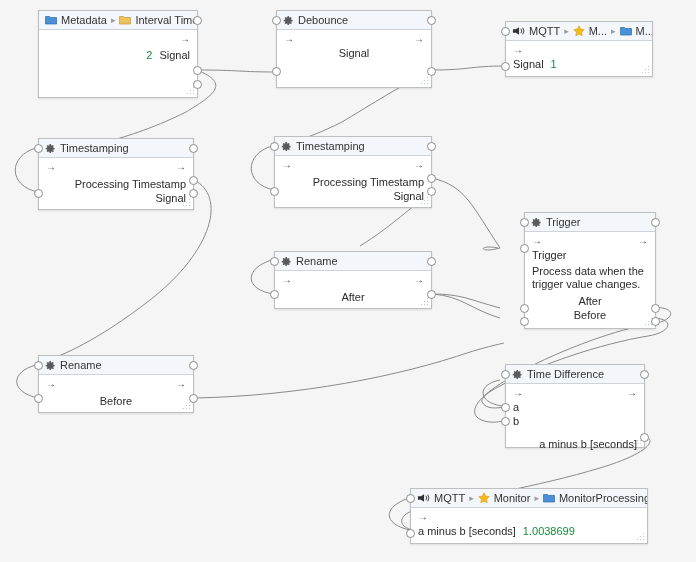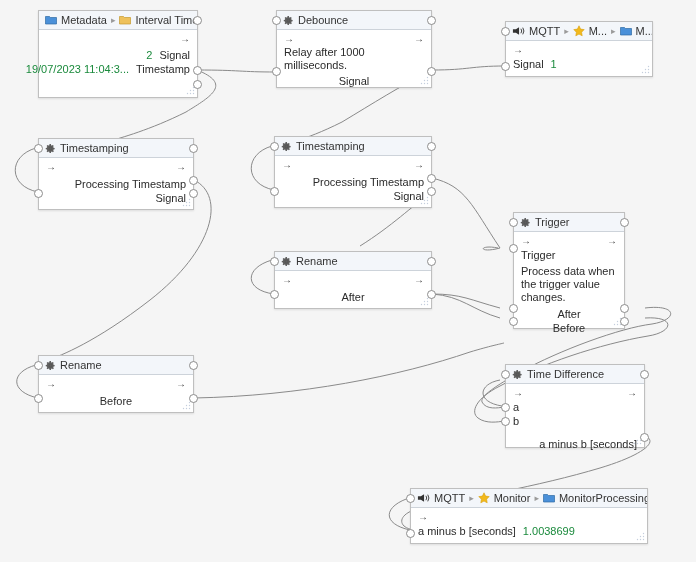--- a/index.html
+++ b/index.html
@@ -192,24 +192,20 @@
       <span class="htext">Interval Timer</span>
     </div>
     <div class="node-body">
       <div class="arrow-row">
         <span class="ar right-only">→</span>
       </div>
       <div class="row right" style="margin-top:4px;">
         <span class="val">2</span>
         <span class="lbl">Signal</span>
       </div>
-      <div class="row right">
-        <span class="val">19/07/2023 11:04:3...</span>
-        <span class="lbl">Timestamp</span>
-      </div>
       <svg class="grip" viewBox="0 0 9 9">
           <g fill="#7d93b5">
             <circle cx="7.5" cy="1.5" r=".7"></circle>
             <circle cx="7.5" cy="4.5" r=".7"></circle>
             <circle cx="4.5" cy="4.5" r=".7"></circle>
             <circle cx="7.5" cy="7.5" r=".7"></circle>
             <circle cx="4.5" cy="7.5" r=".7"></circle>
             <circle cx="1.5" cy="7.5" r=".7"></circle>
           </g>
         </svg>
@@ -227,21 +223,20 @@
             <path fill="#555" d="M14 9.1v-2l-1.7-.3a4.6 4.6 0 00-.5-1.2l1-1.4-1.4-1.4-1.4 1a4.6 4.6 0 00-1.2-.5L8.6 1.6h-2l-.3 1.7a4.6 4.6 0 00-1.2.5l-1.4-1-1.4 1.4 1 1.4a4.6 4.6 0 00-.5 1.2L1.1 7.1v2l1.7.3c.1.4.3.8.5 1.2l-1 1.4 1.4 1.4 1.4-1c.4.2.8.4 1.2.5l.3 1.7h2l.3-1.7c.4-.1.8-.3 1.2-.5l1.4 1 1.4-1.4-1-1.4c.2-.4.4-.8.5-1.2L14 9.1z" opacity=".95"></path>
           </svg>
       </span>
       <span class="htext">Debounce</span>
     </div>
     <div class="node-body">
       <div class="arrow-row">
         <span class="ar">→</span>
         <span class="ar">→</span>
       </div>
-      <div class="desc">Relay after 1000 milliseconds.</div>
       <div class="row center" style="margin-top:2px;">
         <span class="lbl">Signal</span>
       </div>
       <svg class="grip" viewBox="0 0 9 9">
           <g fill="#7d93b5">
             <circle cx="7.5" cy="1.5" r=".7"></circle>
             <circle cx="7.5" cy="4.5" r=".7"></circle>
             <circle cx="4.5" cy="4.5" r=".7"></circle>
             <circle cx="7.5" cy="7.5" r=".7"></circle>
             <circle cx="4.5" cy="7.5" r=".7"></circle>
@@ -408,21 +403,21 @@
             <circle cx="1.5" cy="7.5" r=".7"></circle>
           </g>
         </svg>
     </div>
     <span class="port" style="left:-5px; top:5px;"></span>
     <span class="port" style="right:-5px; top:5px;"></span>
     <span class="port" style="left:-5px; top:38px;"></span>
     <span class="port" style="right:-5px; top:38px;"></span>
   </div>
 
-  <div class="node" style="left:513px; top:212px; width:112px; height:117px;">
+  <div class="node" style="left:524px; top:212px; width:132px; height:117px;">
     <div class="node-header">
       <span class="hicon">
         <svg class="icon-gear" viewBox="0 0 16 16">
             <path fill="#555" d="M8 5.2a2.8 2.8 0 100 5.6 2.8 2.8 0 000-5.6zm0 4.2a1.4 1.4 0 110-2.8 1.4 1.4 0 010 2.8z"></path>
             <path fill="#555" d="M14 9.1v-2l-1.7-.3a4.6 4.6 0 00-.5-1.2l1-1.4-1.4-1.4-1.4 1a4.6 4.6 0 00-1.2-.5L8.6 1.6h-2l-.3 1.7a4.6 4.6 0 00-1.2.5l-1.4-1-1.4 1.4 1 1.4a4.6 4.6 0 00-.5 1.2L1.1 7.1v2l1.7.3c.1.4.3.8.5 1.2l-1 1.4 1.4 1.4 1.4-1c.4.2.8.4 1.2.5l.3 1.7h2l.3-1.7c.4-.1.8-.3 1.2-.5l1.4 1 1.4-1.4-1-1.4c.2-.4.4-.8.5-1.2L14 9.1z" opacity=".95"></path>
           </svg>
       </span>
       <span class="htext">Trigger</span>
     </div>
     <div class="node-body">

